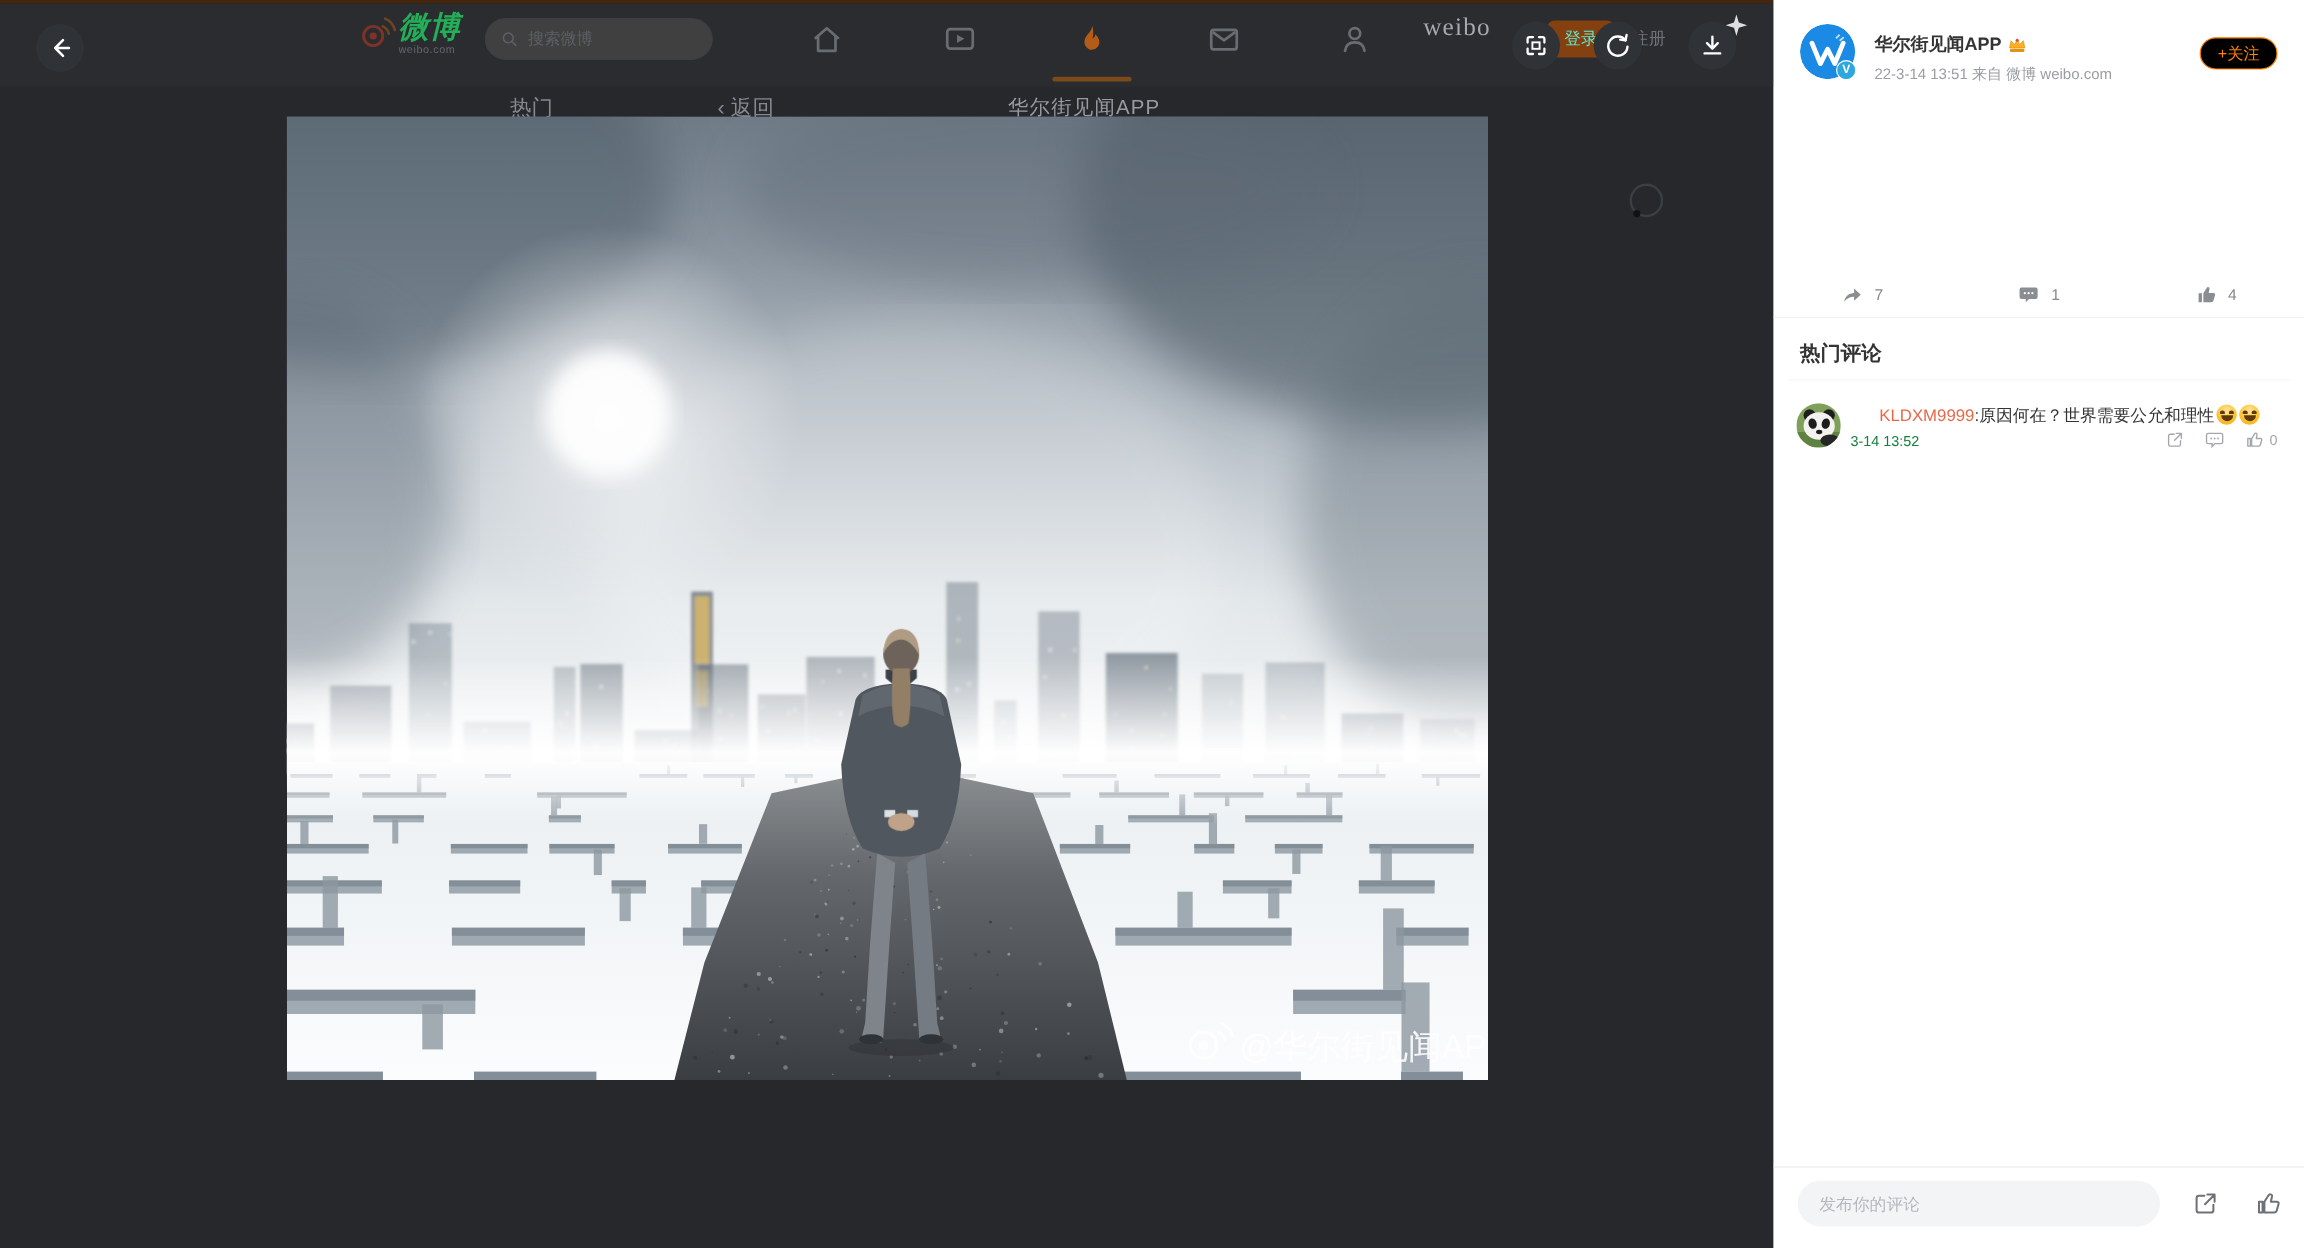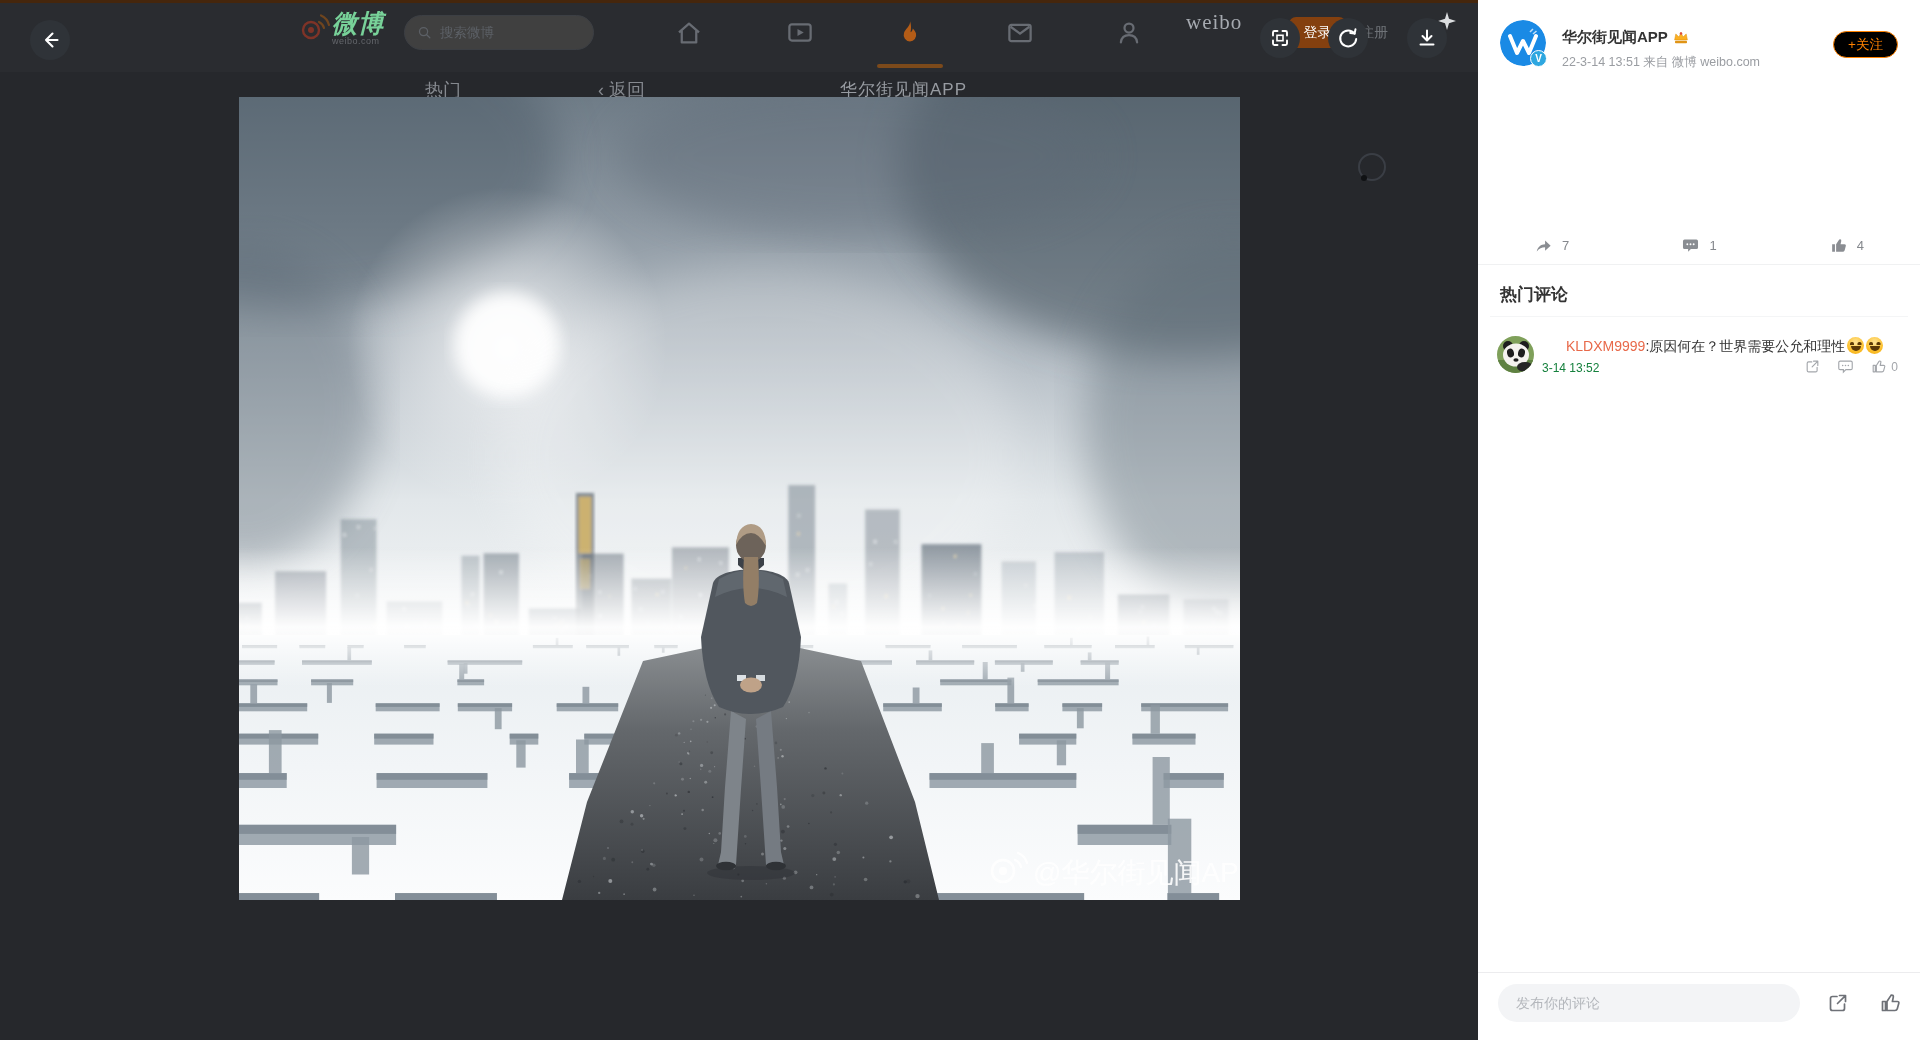--- a/index.html
+++ b/index.html
@@ -6,31 +6,31 @@
   html,body { background:#111; }
   body { font-family:"Liberation Sans","DejaVu Sans",sans-serif; }
   .stage { position:relative; width:1920px; height:1040px; overflow:hidden; background:#fff; }
 
   
   .overlay { position:absolute; left:0; top:0; width:1478px; height:1040px; background:#26282c; overflow:hidden; }
   .topstrip { position:absolute; left:0; top:0; width:1478px; height:3px; background:#45260c; }
   .headerband { position:absolute; left:0; top:3px; width:1478px; height:69px; background:#2a2c30; }
 
   .dim-logo { position:absolute; left:298px; top:10px; display:flex; align-items:flex-start; opacity:.85; }
-  .dim-logo .chars { font-size:25px; font-weight:bold; color:#86efac; line-height:26px; letter-spacing:1px; font-style:italic; }
+  .dim-logo .chars { font-size:25px; font-weight:bold; color:#22c55e; line-height:26px; letter-spacing:1px; font-style:italic; }
   .dim-logo .domain { font-size:9px; color:#6e7176; letter-spacing:.5px; }
 
   .dim-search { position:absolute; left:404px; top:15px; width:190px; height:35px; border-radius:18px; background:#404040; border:1px solid #3c3f44; display:flex; align-items:center; padding:0 12px; gap:8px; }
   .dim-search input { background:transparent; border:none; outline:none; width:130px; font-size:13.5px; color:#8a8d92; }
   .dim-search input::placeholder { color:#5c6066; }
 
   .dim-nav { position:absolute; top:18px; width:30px; height:30px; color:#686c73; }
   .nav-underline { position:absolute; left:877px; top:64px; width:66px; height:4px; border-radius:2px; background:#7c4a1b; }
   .dim-wordmark { position:absolute; left:1186px; top:10px; font-family:"Liberation Serif","DejaVu Serif",serif; font-size:21px; color:#a6aab0; letter-spacing:1px; }
-  .dim-login { position:absolute; left:1289px; top:17px; width:57px; height:31px; border-radius:7px; background:#84400f; color:#ffffff; font-size:14px; display:flex; align-items:center; justify-content:center; }
+  .dim-login { position:absolute; left:1289px; top:17px; width:57px; height:31px; border-radius:7px; background:#84400f; color:#5eead4; font-size:14px; display:flex; align-items:center; justify-content:center; }
   .dim-register { position:absolute; left:1360px; top:24px; font-size:14px; color:#6f7378; }
   .star-icon { position:absolute; left:1437px; top:11px; width:20px; height:20px; }
 
   .dim-tab { position:absolute; top:78px; font-size:18px; color:#85898f; }
   .dim-title { position:absolute; top:78px; left:840px; font-size:17px; color:#989ca2; letter-spacing:1px; }
 
   .spinner { position:absolute; left:1358px; top:153px; width:28px; height:28px; border-radius:50%; border:2.5px solid #3a3e45; }
   .spinner::after { content:""; position:absolute; left:1px; bottom:-2px; width:6px; height:6px; border-radius:50%; background:#101214; }
 
   

